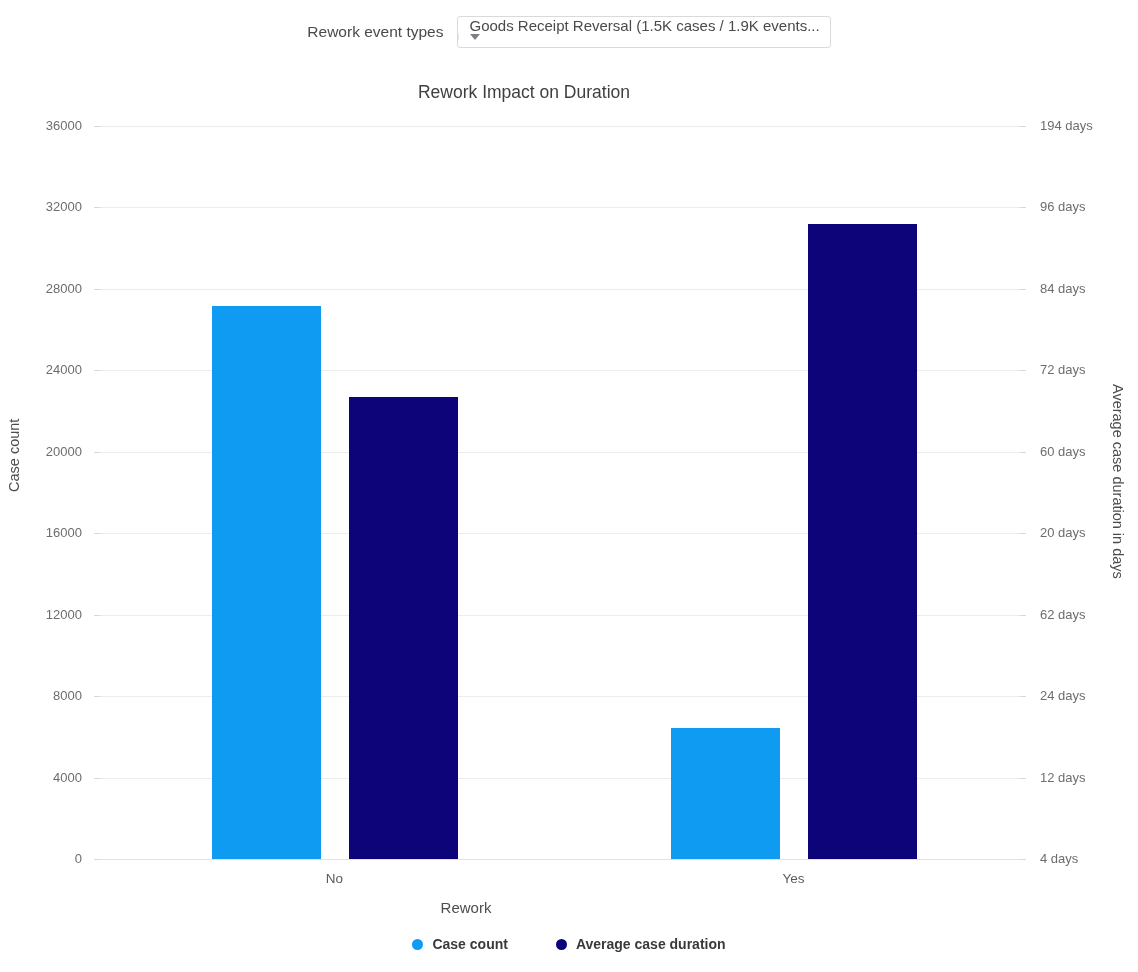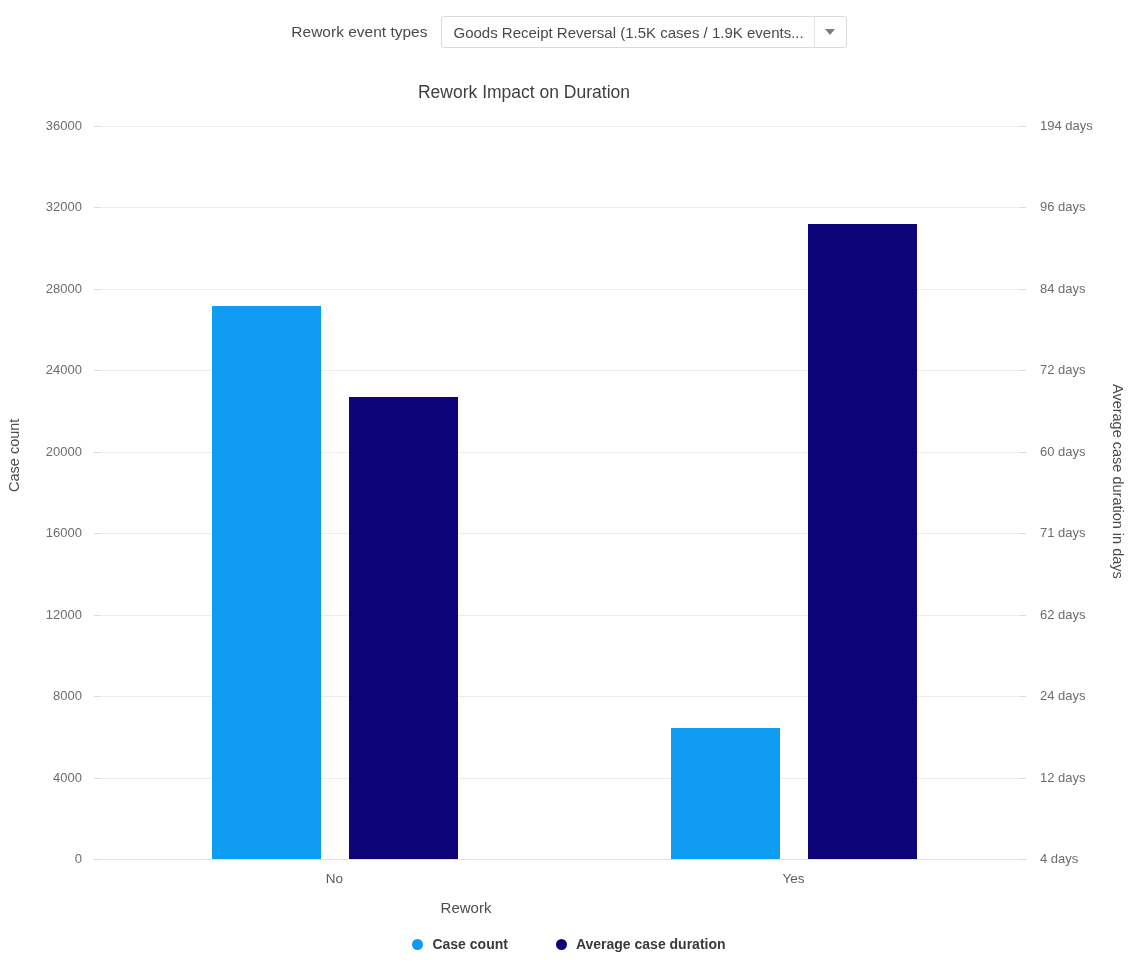--- a/index.html
+++ b/index.html
@@ -34,20 +34,21 @@
   }
   .select-wrap {
     display: flex;
     align-items: stretch;
     height: 32px;
     border: 1px solid #d8dade;
     border-radius: 3px;
     background: #ffffff;
     box-sizing: border-box;
     overflow: hidden;
+    flex-direction: column;
   }
   .select-value {
     display: flex;
     align-items: center;
     padding: 0 10px 0 11px;
     font-size: 15px;
     color: #4a4a4a;
     white-space: nowrap;
     max-width: 372px;
     overflow: hidden;
@@ -252,21 +253,21 @@
     <div class="tick-right" style="top: 207.444px;"></div>
     <div class="ytick-label left" style="top: 200.444px;">32000</div>
     <div class="gridline" style="top: 126px;"></div>
     <div class="tick-left" style="top: 126px;"></div>
     <div class="tick-right" style="top: 126px;"></div>
     <div class="ytick-label left" style="top: 119px;">36000</div>
     <div class="ytick-label right" style="top: 852px;">4 days</div>
     <div class="ytick-label right" style="top: 770.556px;">12 days</div>
     <div class="ytick-label right" style="top: 689.111px;">24 days</div>
     <div class="ytick-label right" style="top: 607.667px;">62 days</div>
-    <div class="ytick-label right" style="top: 526.222px;">71 days</div>
+    <div class="ytick-label right" style="top: 526.222px;">20 days</div>
     <div class="ytick-label right" style="top: 444.778px;">60 days</div>
     <div class="ytick-label right" style="top: 363.333px;">72 days</div>
     <div class="ytick-label right" style="top: 281.889px;">84 days</div>
     <div class="ytick-label right" style="top: 200.444px;">96 days</div>
     <div class="ytick-label right" style="top: 119px;">194 days</div>
     <div class="bar" style="left: 211.5px; width: 109px; height: 552.804px; background: rgb(16, 155, 242);"></div>
     <div class="bar" style="left: 348.5px; width: 109px; height: 462.197px; background: rgb(12, 4, 120);"></div>
     <div class="xtick-label" style="left: 254.5px;">No</div>
     <div class="bar" style="left: 670.5px; width: 109px; height: 130.922px; background: rgb(16, 155, 242);"></div>
     <div class="bar" style="left: 807.5px; width: 109px; height: 635.267px; background: rgb(12, 4, 120);"></div>

